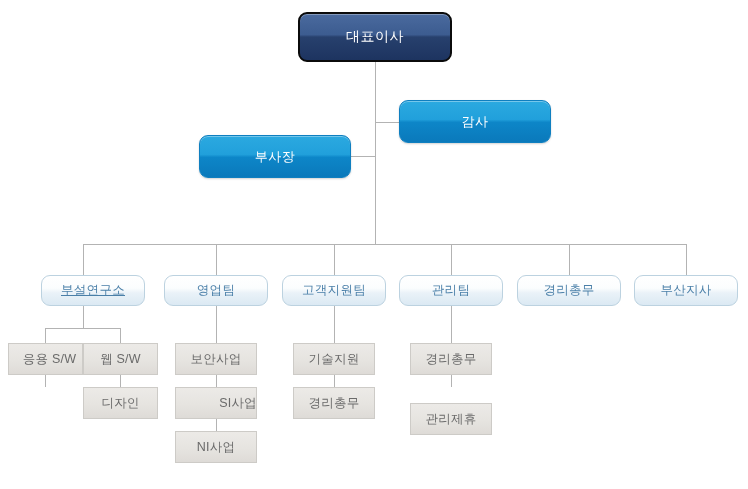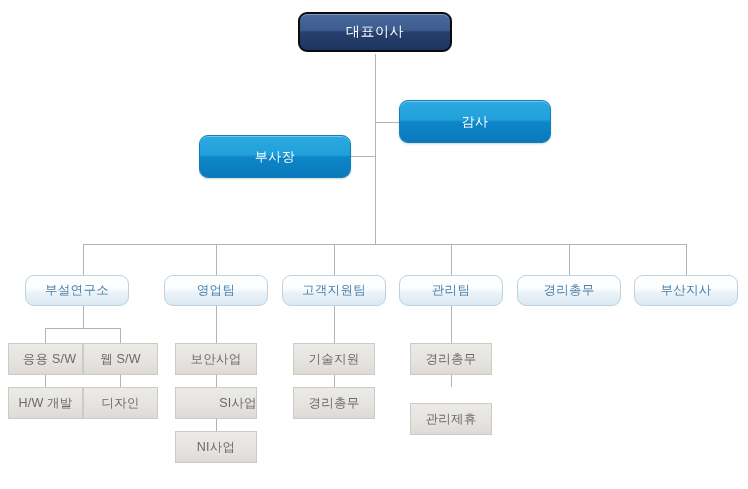--- a/index.html
+++ b/index.html
@@ -119,33 +119,33 @@
   <div class="line v" style="left:216px; top:306px; height:37px;"></div>
   <div class="line v" style="left:216px; top:375px; height:12px;"></div>
   <div class="line v" style="left:216px; top:419px; height:12px;"></div>
 
   <div class="line v" style="left:334px; top:306px; height:37px;"></div>
   <div class="line v" style="left:334px; top:375px; height:12px;"></div>
 
   <div class="line v" style="left:451px; top:306px; height:37px;"></div>
   <div class="line v" style="left:451px; top:375px; height:12px;"></div>
 
-  <div class="node lvl1" style="left:298px; top:12px; width:154px; height:40px;">
+  <div class="node lvl1" style="left:298px; top:12px; width:154px; height:50px;">
     <span>대표이사</span>
   </div>
 
   <div class="node lvl2" style="left:399px; top:100px; width:152px; height:43px;">
     <span>감사</span>
   </div>
 
   <div class="node lvl2" style="left:199px; top:135px; width:152px; height:43px;">
     <span>부사장</span>
   </div>
 
-  <div class="node lvl3" style="left:25px; top:275px; width:104px; height:31px;">
+  <div class="node lvl3" style="left:41px; top:275px; width:104px; height:31px;text-decoration:underline;">
     <span>부설연구소</span>
   </div>
 
   <div class="node lvl3" style="left:164px; top:275px; width:104px; height:31px;">
     <span>영업팀</span>
   </div>
 
   <div class="node lvl3" style="left:282px; top:275px; width:104px; height:31px;">
     <span>고객지원팀</span>
   </div>
@@ -158,23 +158,20 @@
     <span>경리총무</span>
   </div>
 
   <div class="node lvl3" style="left:634px; top:275px; width:104px; height:31px;">
     <span>부산지사</span>
   </div>
 
   <div class="node lvl4" style="left:8px; top:343px; width:75px; height:32px;padding-left:8px;">
     <span>응용 S/W</span>
   </div>
-  <div class="node lvl4" style="left:8px; top:387px; width:75px; height:32px;">
-    <span>H/W 개발</span>
-  </div>
 
   <div class="node lvl4" style="left:83px; top:343px; width:75px; height:32px;">
     <span>웹 S/W</span>
   </div>
   <div class="node lvl4" style="left:83px; top:387px; width:75px; height:32px;">
     <span>디자인</span>
   </div>
 
   <div class="node lvl4" style="left:175px; top:343px; width:82px; height:32px;">
     <span>보안사업</span>

